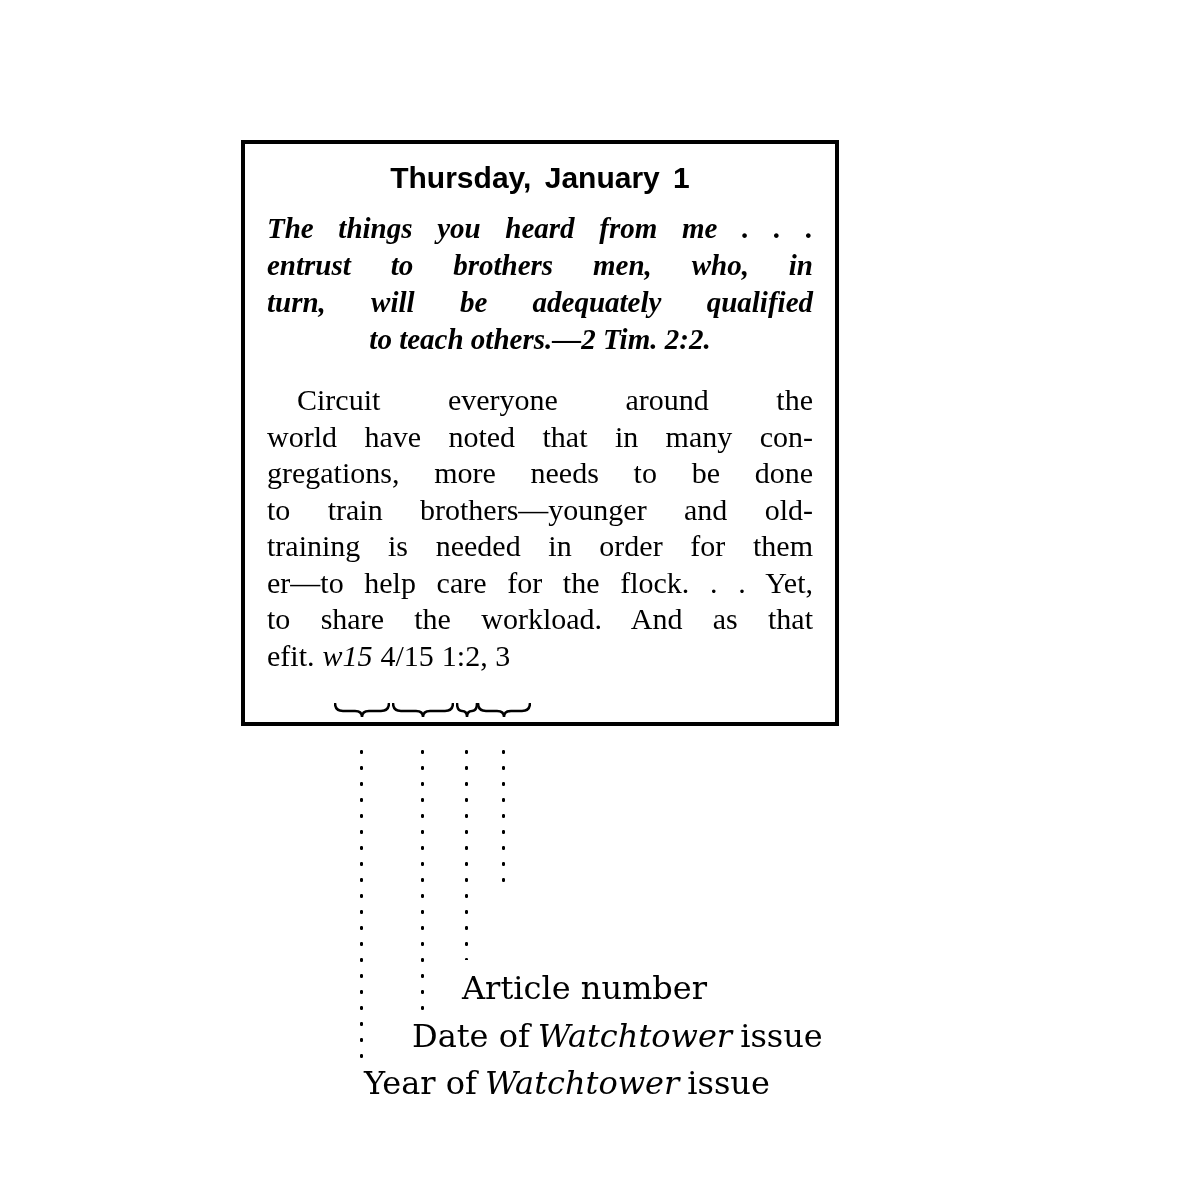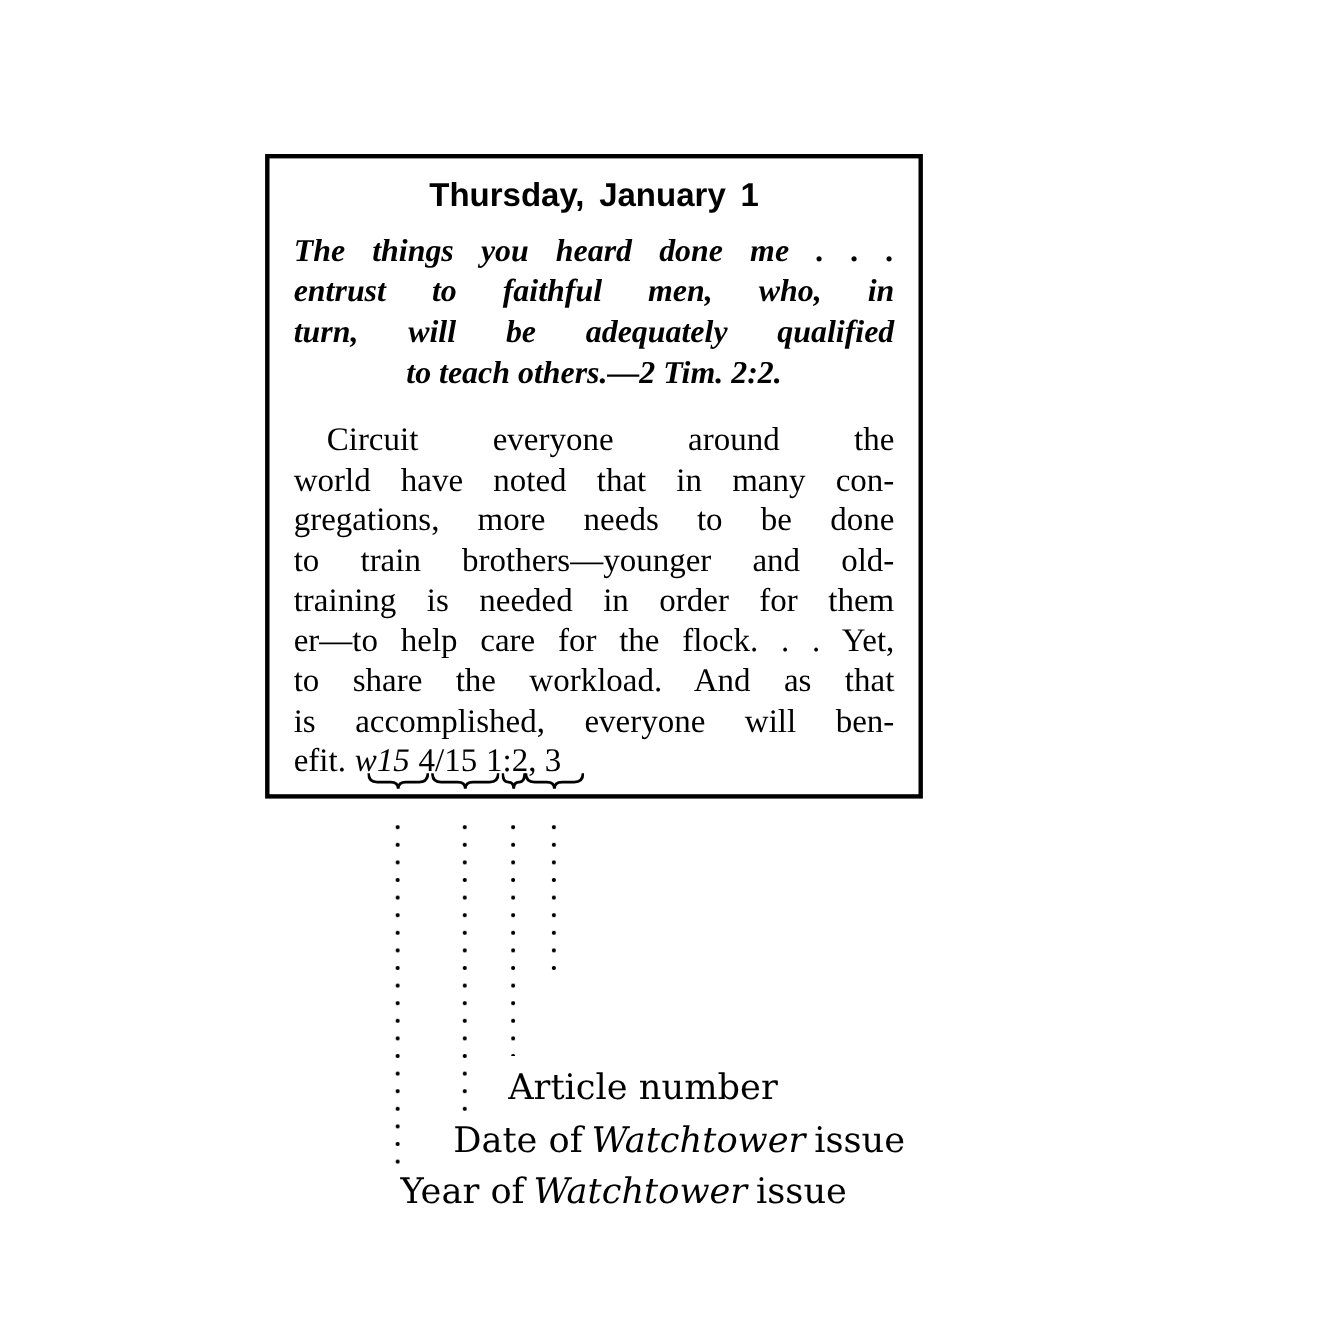--- a/index.html
+++ b/index.html
@@ -73,35 +73,34 @@
 </style>
 </head>
 <body>
 
 <div class="page">
 
   <div class="daily-box">
     <div class="box-title">Thursday, January 1</div>
 
     <div class="scripture">
-      <div class="line">The things you heard done me . . .</div>
-      <div class="line">entrust to faithful men, who, in</div>
+      <div class="line">The things you heard from me . . .</div>
+      <div class="line">entrust to brothers men, who, in</div>
       <div class="line">turn, will be adequately qualified</div>
       <div class="line center">to teach others.—2 Tim. 2:2.</div>
     </div>
 
     <div class="comment">
       <div class="line first">Circuit everyone around the</div>
       <div class="line">world have noted that in many con-</div>
       <div class="line">gregations, more needs to be done</div>
       <div class="line">to train brothers—younger and old-</div>
       <div class="line">training is needed in order for them</div>
       <div class="line">er—to help care for the flock. . . Yet,</div>
       <div class="line">to share the workload. And as that</div>
-      <div class="line">is accomplished, everyone will ben-</div>
       <div class="citation-line">
         <span>efit.</span><span class="cite-year">w15</span><span class="cite-date">4/15</span><span class="cite-article">1:</span><span class="cite-paragraphs">2, 3</span>
       </div>
     </div>
   </div>
 
   <div class="brace" style="left:334px; top:701px; width:56px;">
     <svg width="56" height="18" viewBox="0 0 56 18">
       <path d="M1 2 Q1 10 9 10 L21 10 Q28 10 28 16 Q28 10 35 10 L47 10 Q55 10 55 2" fill="none" stroke="#000" stroke-width="2.5"></path>
     </svg>

